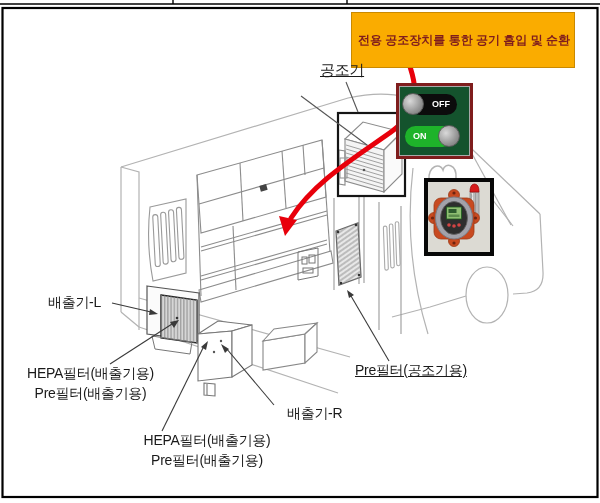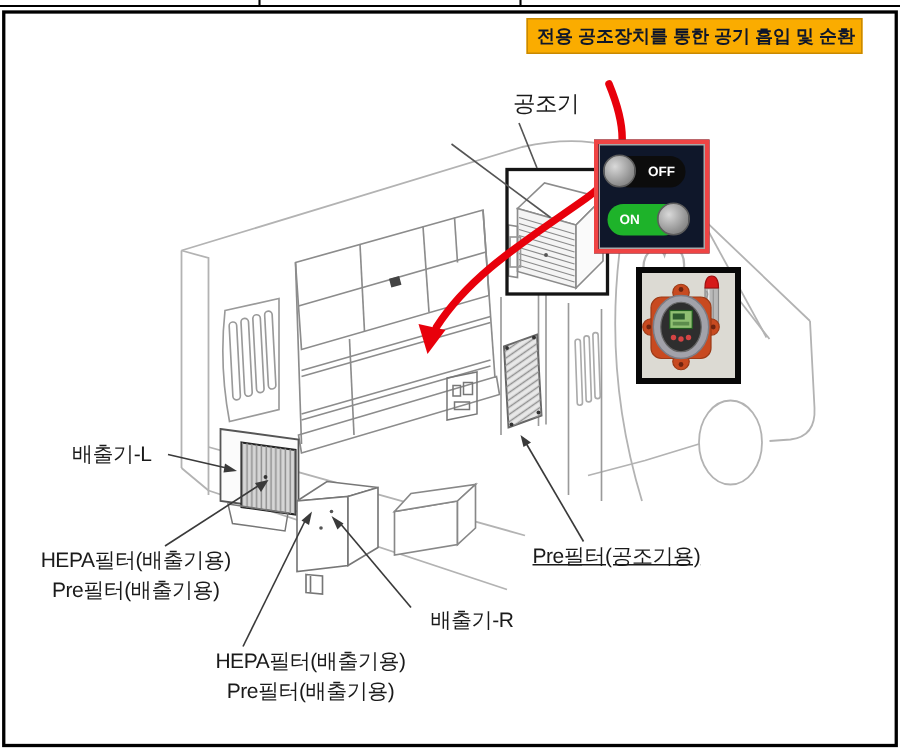--- a/index.html
+++ b/index.html
@@ -4,37 +4,37 @@
 <style>
   html,body{margin:0;padding:0;background:#ffffff;}
   #stage{
     position:relative;width:600px;height:503px;background:#ffffff;overflow:hidden;
     font-family:"Liberation Sans","DejaVu Sans",sans-serif;color:#151515;
   }
   #artwork{position:absolute;left:0;top:0;}
   
   .lbl{position:absolute;font-size:14px;line-height:18px;color:#1a1a1a;white-space:nowrap;letter-spacing:-0.3px;}
   #lbl-hepa-ac{left:187px;top:74px;font-size:15px;}
-  #lbl-ac{left:342px;top:61px;font-size:15px;}
+  #lbl-ac{left:320px;top:61px;font-size:15px;text-decoration:underline;}
   #lbl-exh-l{left:48px;top:293px;}
   #lbl-exh-l-filters{left:8px;top:363px;width:165px;text-align:center;line-height:20px;white-space:normal;}
   #lbl-exh-r-filters{left:128px;top:430px;width:158px;text-align:center;line-height:20px;white-space:normal;}
   #lbl-exh-r{left:264px;top:404px;padding-left:23px;}
   #lbl-pre-ac{left:355px;top:361px;text-decoration:underline;}
   
   #callout{
     position:absolute;left:351px;top:12px;width:224px;
     background:#FAAC00;border:1px solid #c98900;box-sizing:border-box;
-    padding:2px 6px;font-size:12px;font-weight:bold;line-height:18px;color:#0f172a;
+    padding:18px 6px;font-size:12px;font-weight:bold;line-height:18px;color:#7f1d1d;
     white-space:nowrap;
   }
   
   #switch-inset{
-    position:absolute;left:396px;top:93px;width:71px;height:70px;
-    background:#0f172a;border:3px solid #ef4444;
+    position:absolute;left:396px;top:83px;width:71px;height:70px;
+    background:#14532d;border:3px solid #7f1d1d;
     box-shadow:inset 0 0 0 1px #a8a8a8;
   }
   .toggle{position:absolute;}
   .pill{position:absolute;left:0;top:0;width:48px;height:21px;border-radius:11px;}
   .pill-off{background:#0c0c0c;}
   .pill-on{background:#1eb32a;}
   .knob{
     position:absolute;width:22px;height:22px;border-radius:50%;
     background:radial-gradient(circle at 35% 35%, #d9d9d9, #909090 65%, #6f6f6f);
     border:1px solid #5c5c5c;box-sizing:border-box;top:-1px;

